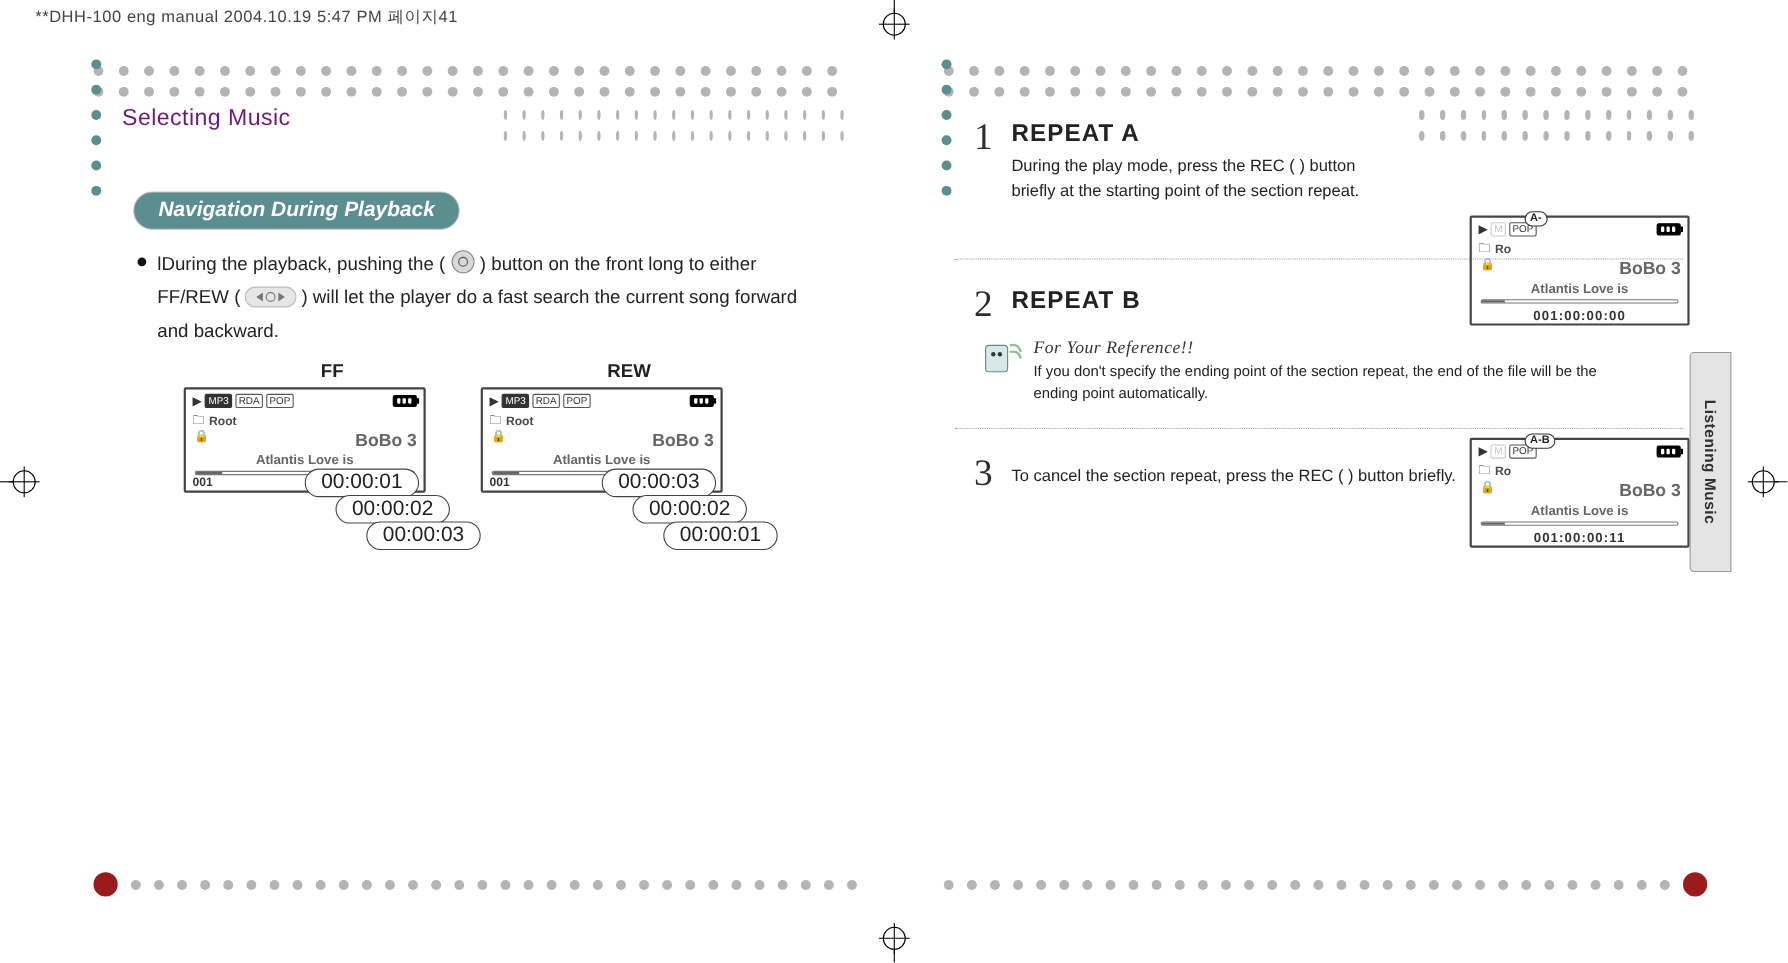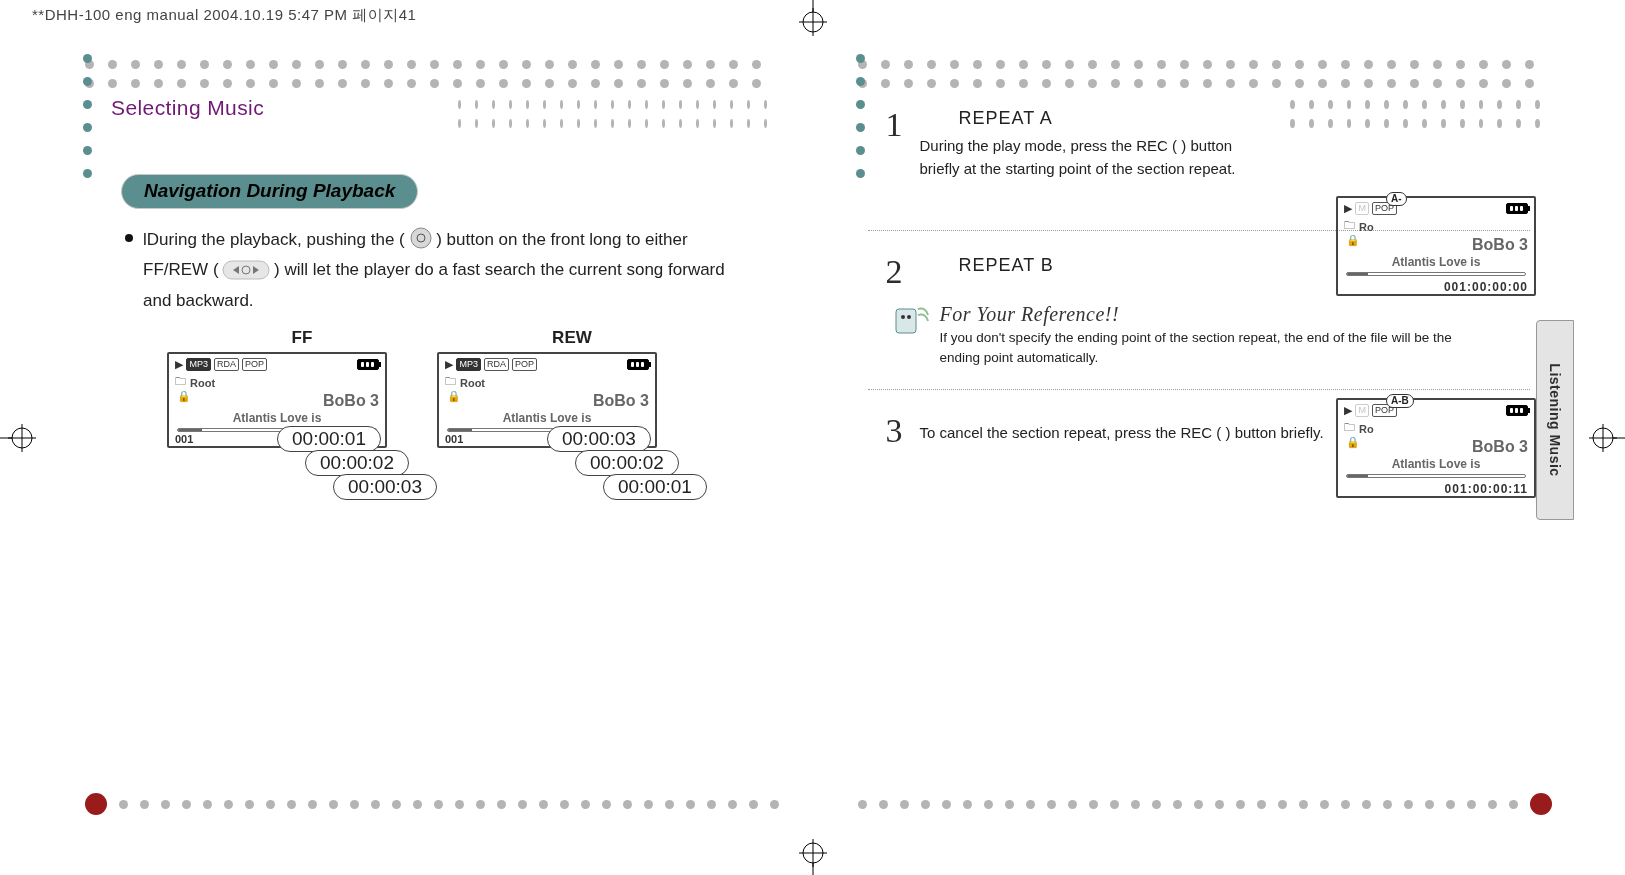--- a/index.html
+++ b/index.html
@@ -95,21 +95,21 @@
   .bottom-strip .strip span{width:9px;height:9px;border-radius:50%;background:var(--grey-dot);}
 
   
   .pill{
     display:inline-block;
     margin:40px 0 18px 36px;
     padding:5px 22px 6px;
     border-radius:22px;
     border:1px solid #c9c9c9;
     background:var(--teal);
-    color:#000000;
+    color:#ffffff;
     font-style:italic;
     font-weight:700;
     font-size:19px;
     font-family:Arial,sans-serif;
   }
   .bullet-para{
     margin:0 0 0 40px;
     max-width:620px;
     font-size:17px;
     line-height:1.55;
@@ -176,48 +176,48 @@
   .time-ovals .oval:nth-child(2){margin-left:28px;margin-top:-2px;}
   .time-ovals .oval:nth-child(3){margin-left:56px;margin-top:-2px;}
 
   
   .step{display:flex;gap:10px;margin:24px 0 10px 28px;align-items:flex-start;}
   .step-num{
     font-family:Georgia,serif;font-size:34px;line-height:1;color:#2d2d2d;
     font-weight:400;min-width:24px;
   }
   .step-body{flex:1;}
-  .step-title{font-size:18px;font-weight:400;letter-spacing:1px;margin-bottom:6px;margin-left:39px;}
+  .step-title{font-size:22px;font-weight:700;letter-spacing:1px;margin-bottom:6px;}
   .step-text{
     font-size:15px;line-height:1.5;color:#222;max-width:340px;
     font-family:Arial,sans-serif;
   }
   .step-text.full{max-width:560px;}
   .lcd-side{position:absolute;right:14px;}
   .lcd-side.one{top:136px;} .lcd-side.two{top:338px;}
 
   .lcd-smalltime{
-    text-align:right;font-size:12px;font-weight:700;color:#333;margin-top:4px;letter-spacing:1px;
+    text-align:center;font-size:12px;font-weight:700;color:#333;margin-top:4px;letter-spacing:1px;
   }
   .lcd .raised-tag{
     position:absolute;top:-6px;left:48px;
     font-size:10px;font-weight:700;
     border:1.5px solid #333;border-radius:10px;
     padding:0 4px;background:#fff;line-height:12px;
   }
 
   .dotted-sep{
     margin:22px 10px 0 10px;height:1px;
     border-top:1px dotted #9c9c9c;
   }
 
   .ref-row{display:flex;gap:10px;margin:14px 0 0 32px;align-items:flex-start;}
   .ref-icon{width:40px;height:34px;flex:0 0 auto;}
   .ref-title{
-    font-family:Georgia,serif;font-style:italic;font-size:20px;
+    font-family:Georgia,serif;font-style:italic;font-size:16px;
     color:#333;letter-spacing:.5px;margin-bottom:2px;
   }
   .ref-text{font-size:13.5px;line-height:1.45;color:#222;max-width:520px;font-family:Arial,sans-serif;}
 
   
   .edge-tab{
     position:absolute;
     right:-24px;top:260px;
     width:38px;height:200px;
     border:1px solid #999;border-radius:4px 0 0 4px;

